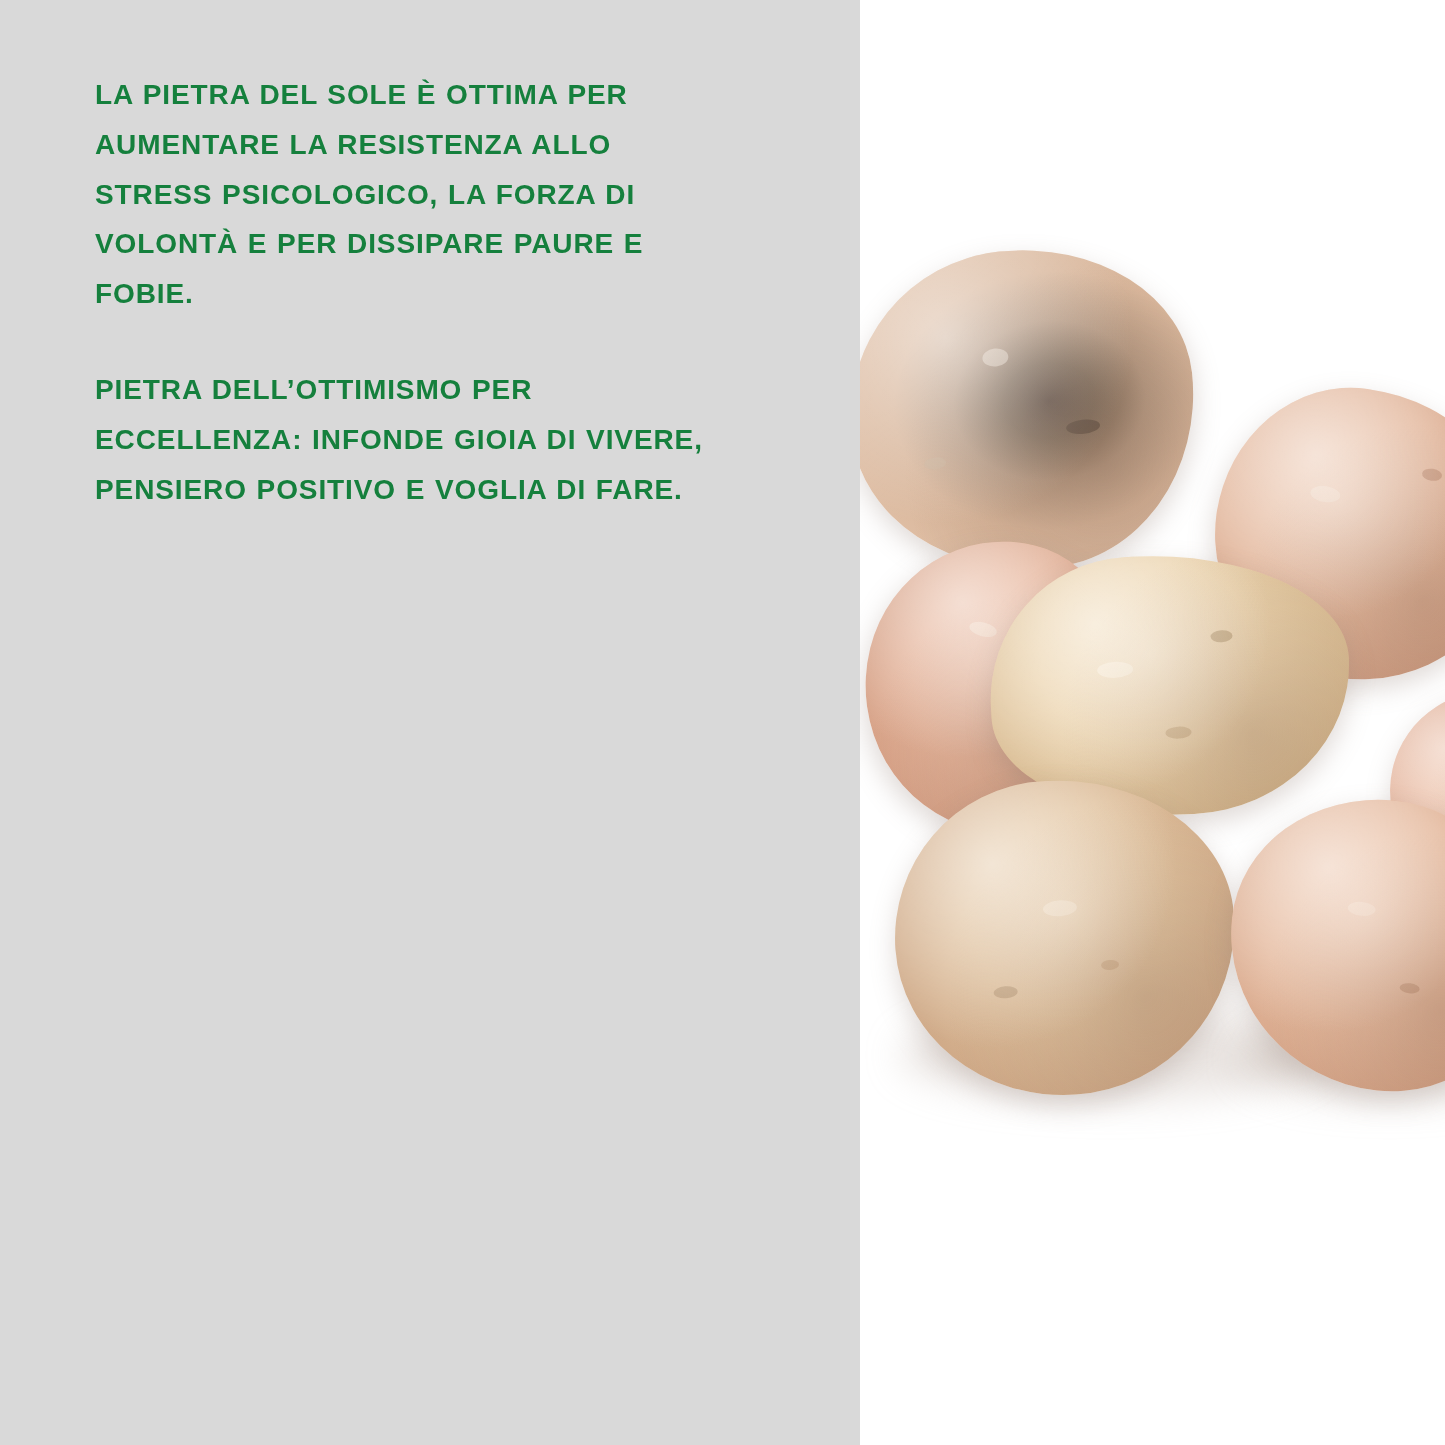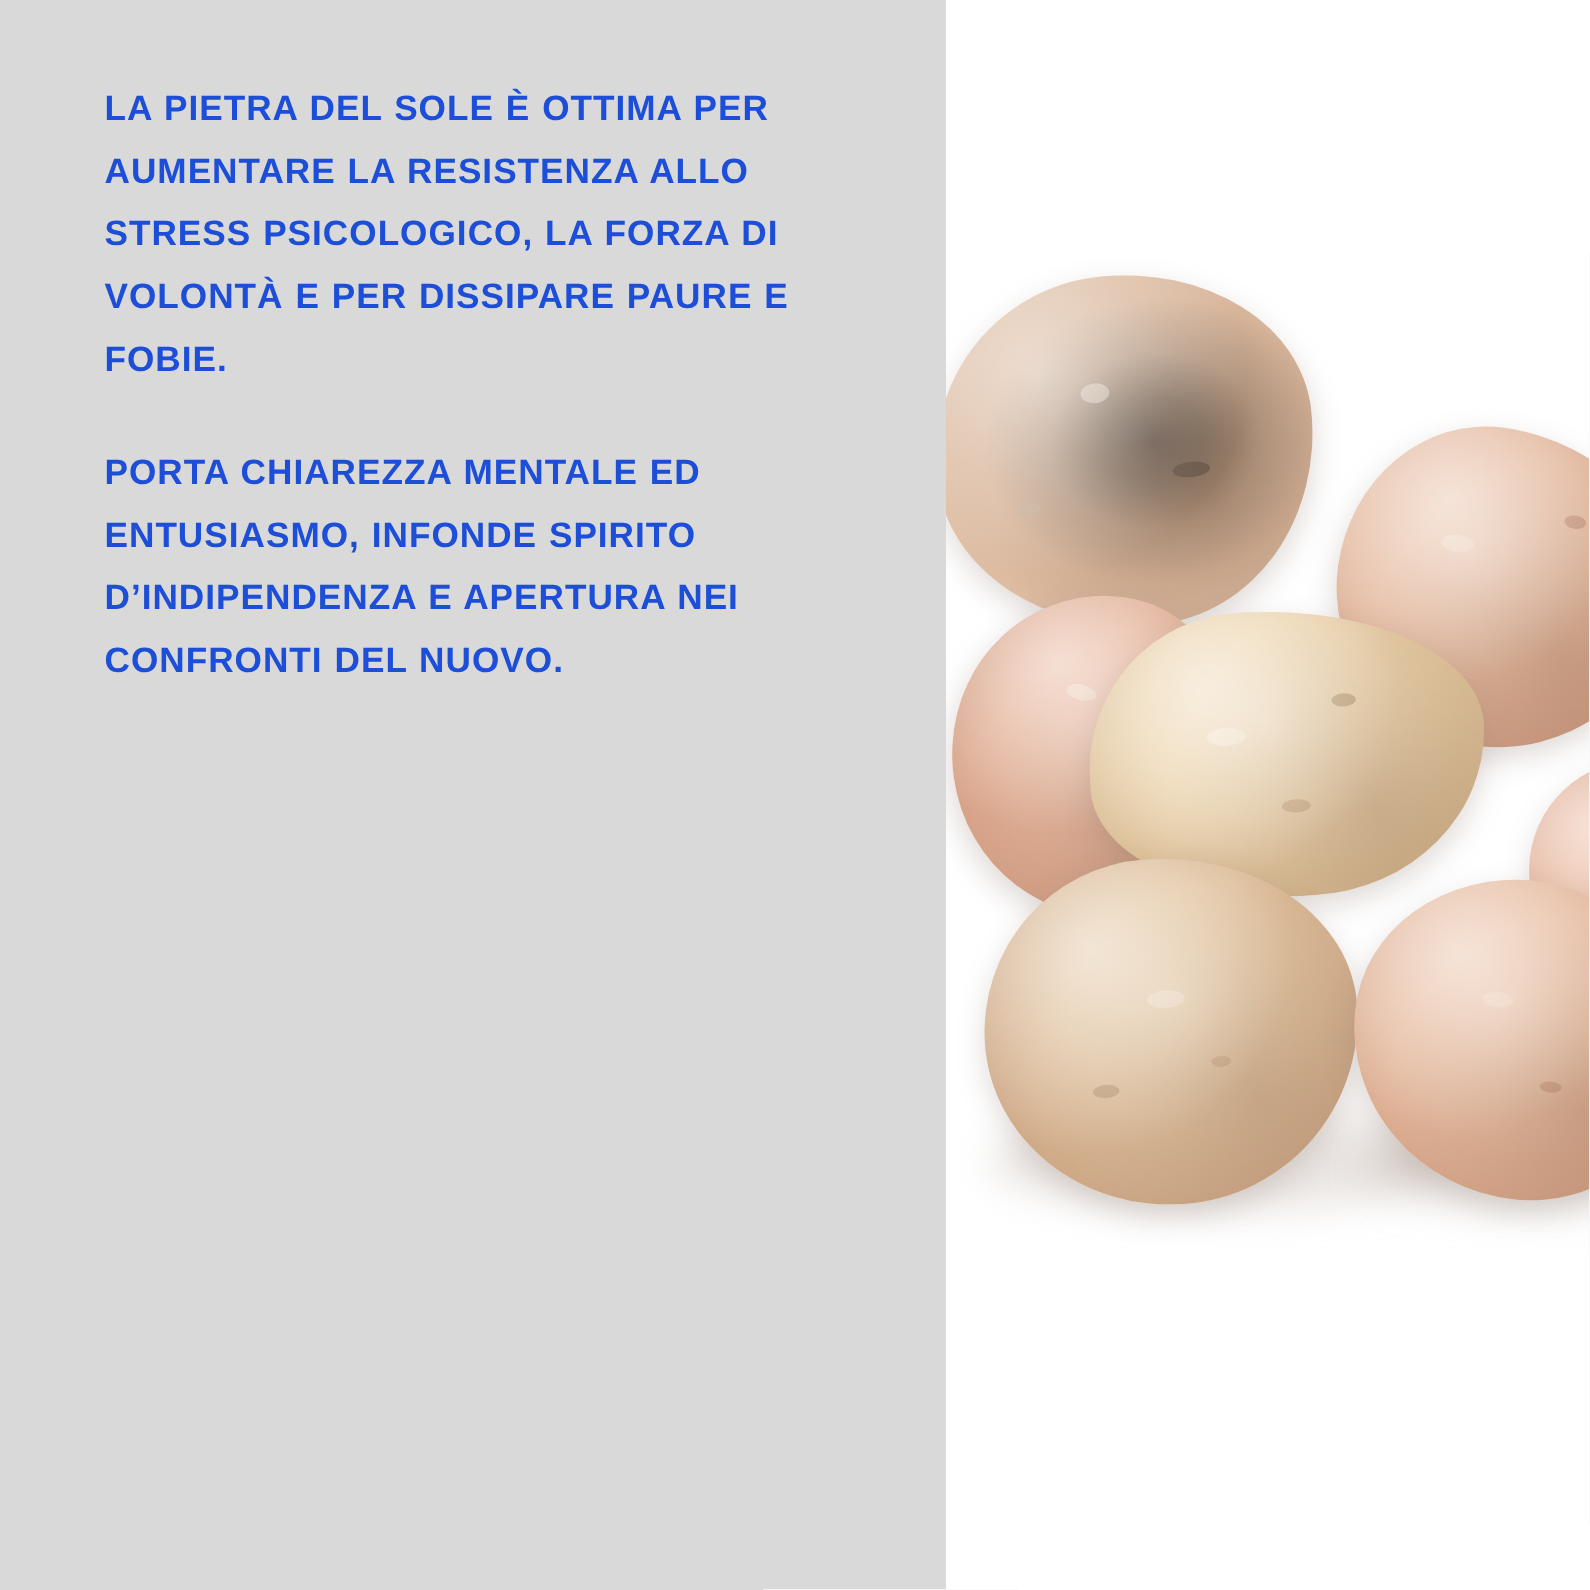--- a/index.html
+++ b/index.html
@@ -21,24 +21,24 @@
     top: 0;
     width: 860px;
     height: 1445px;
     background: #d9d9d9;
     box-sizing: border-box;
     padding: 70px 0 0 95px;
   }
   .para {
     width: 640px;
     font-weight: bold;
-    font-size: 32px;
+    font-size: 28px;
     line-height: 1.78;
     letter-spacing: 0.9px;
-    color: #1d4ed8;
+    color: #15803d;
     text-transform: uppercase;
     margin: 0 0 46px 0;
     word-spacing: 1px;
   }
   .para:last-child {
     margin-bottom: 0;
   }
 
   .photo-panel {
     position: absolute;
@@ -150,21 +150,21 @@
     border-radius: 50%;
   }
 </style>
 </head>
 <body>
 
 <div class="canvas">
 
   <section class="text-panel">
     <p class="para">LA PIETRA DEL SOLE È OTTIMA PER AUMENTARE LA RESISTENZA ALLO STRESS PSICOLOGICO, LA FORZA DI VOLONTÀ E PER DISSIPARE PAURE E FOBIE.</p>
-    <p class="para">PORTA CHIAREZZA MENTALE ED ENTUSIASMO, INFONDE SPIRITO D’INDIPENDENZA E APERTURA NEI CONFRONTI DEL NUOVO.</p>
+    <p class="para">PIETRA DELL’OTTIMISMO PER ECCELLENZA: INFONDE GIOIA DI VIVERE, PENSIERO POSITIVO E VOGLIA DI FARE.</p>
   </section>
 
   <section class="photo-panel">
     <div class="shadow-blob" style="left:40px; top:1010px; width:420px; height:90px;"></div>
     <div class="shadow-blob" style="left:380px; top:1020px; width:300px; height:80px;"></div>
 
     <div class="stone" id="stone-top">
       <span class="speckle" style="left:40%; top:30%; width:26px; height:18px; background:#efe4d5;"></span>
       <span class="speckle" style="left:62%; top:55%; width:34px; height:14px; background:#4a3b31;"></span>
       <span class="speckle" style="left:20%; top:62%; width:22px; height:12px; background:#c9b49c;"></span>

